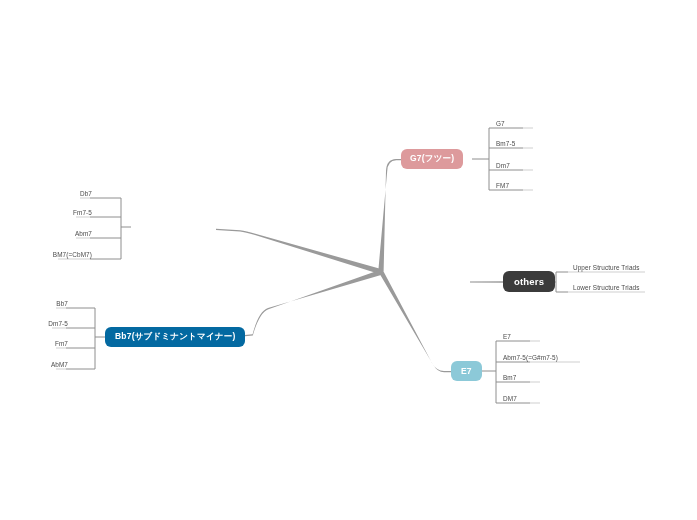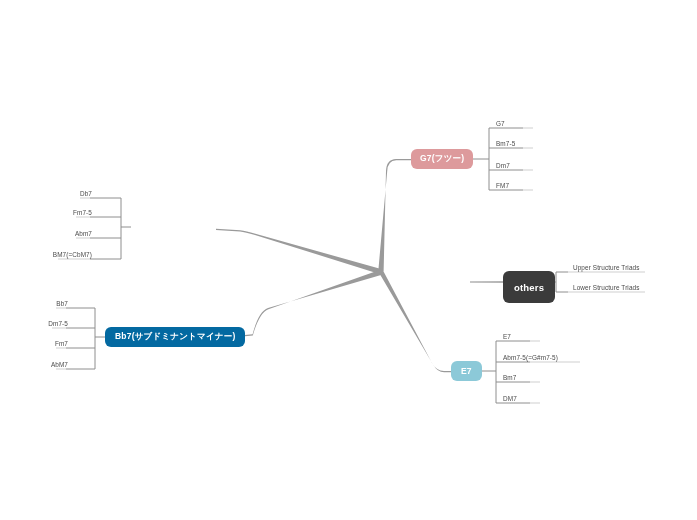--- a/index.html
+++ b/index.html
@@ -34,21 +34,21 @@
     white-space: nowrap;
     box-sizing: border-box;
     letter-spacing: 0.2px;
     z-index: 5;
   }
   .node-g7 {
     background: #dd9a9c;
     font-size: 8.5px;
     padding: 0 9px;
     height: 20px;
-    left: 411px;
+    left: 401px;
     top: 149px;
   }
   .node-db7 {
     background: #6f9230;
     font-size: 8.5px;
     padding: 0 10px;
     height: 20px;
     left: 131px;
     top: 217px;
   }
@@ -65,21 +65,21 @@
     font-size: 8.5px;
     padding: 0 10px;
     height: 20px;
     left: 451px;
     top: 361px;
   }
   .node-others {
     background: #3b3b3b;
     font-size: 9.5px;
     padding: 0 11px;
-    height: 32px;
+    height: 21px;
     left: 503px;
     top: 271px;
   }
   .leaf {
     position: absolute;
     font-size: 6.4px;
     color: #4a4a4a;
     white-space: nowrap;
     letter-spacing: 0.1px;
     line-height: 9px;

